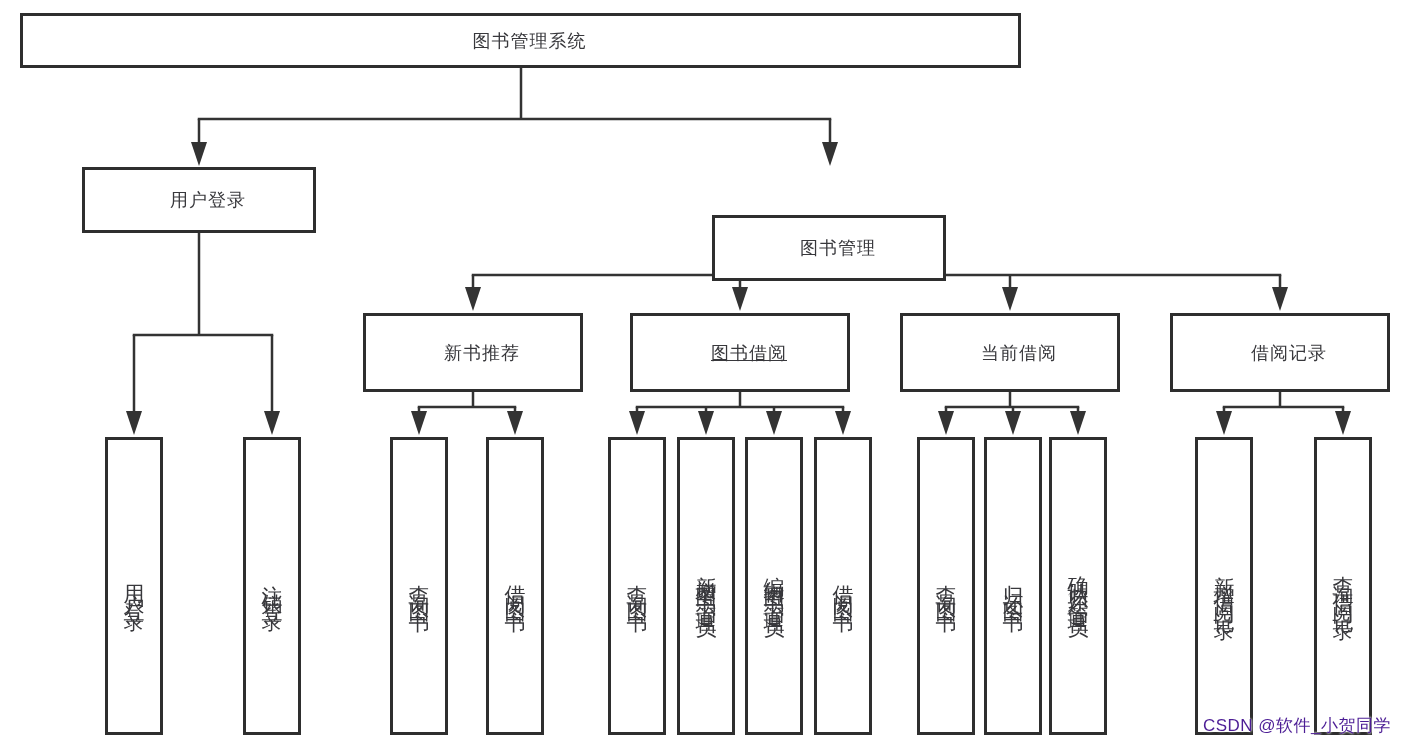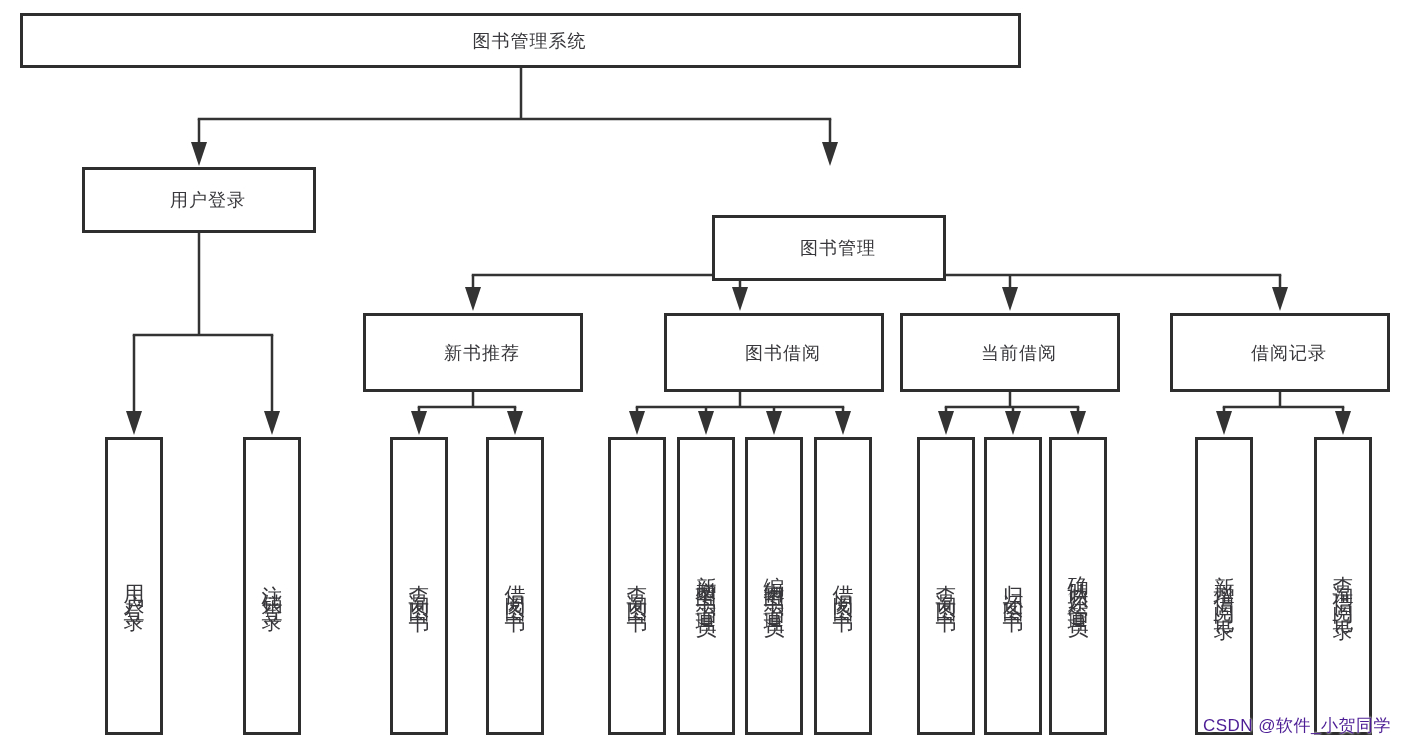--- a/index.html
+++ b/index.html
@@ -152,21 +152,21 @@
   <div class="node header lvl2-a">
     <span>用户登录</span>
   </div>
   <div class="node header lvl2-b">
     <span>图书管理</span>
   </div>
 
   <div class="node header lvl3" style="left:363px;">
     <span>新书推荐</span>
   </div>
-  <div class="node header lvl3" style="left:664px;">
+  <div class="node header lvl3" style="left:630px;text-decoration:underline;">
     <span>图书借阅</span>
   </div>
   <div class="node header lvl3" style="left:1170px;">
     <span>借阅记录</span>
   </div>
   <div class="node header lvl3" style="left:900px;">
     <span>当前借阅</span>
   </div>
 
   <div class="leaf" style="left:105px;">用户登录</div>

